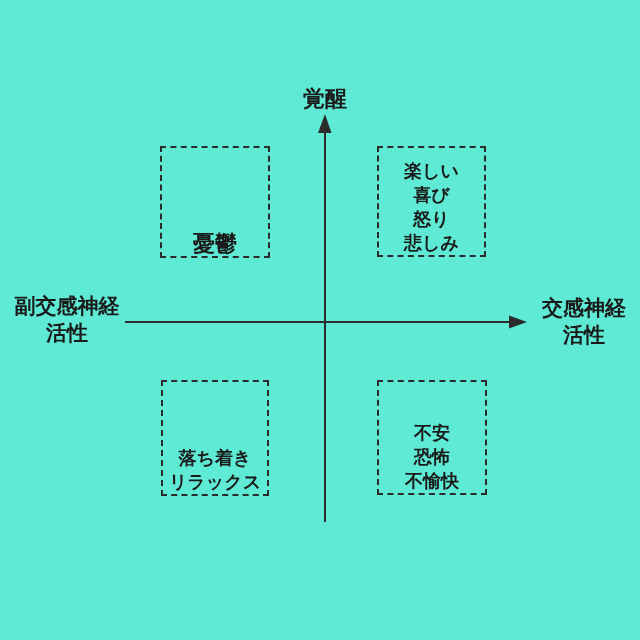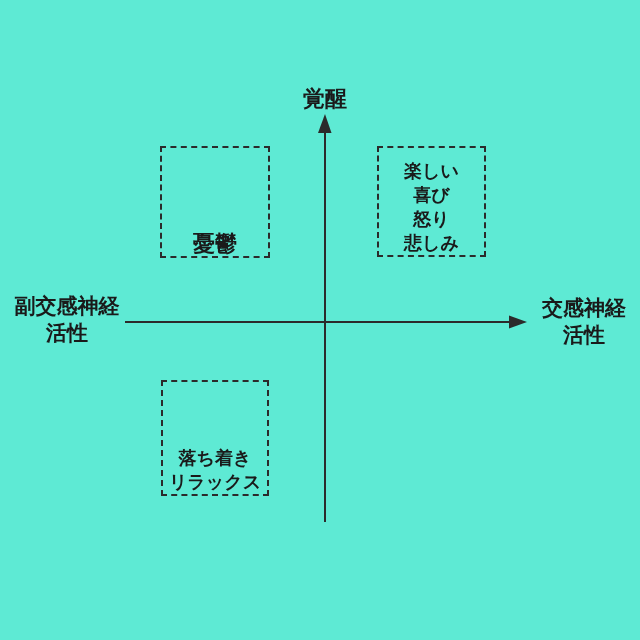--- a/index.html
+++ b/index.html
@@ -117,14 +117,19 @@
     <div class="qline">喜び</div>
     <div class="qline">怒り</div>
     <div class="qline">悲しみ</div>
   </div>
 
   <div class="qbox bottom-left">
     <div class="qline">落ち着き</div>
     <div class="qline">リラックス</div>
   </div>
 
+  <div class="qbox bottom-right">
+    <div class="qline">不安</div>
+    <div class="qline">恐怖</div>
+    <div class="qline">不愉快</div>
+  </div>
 
 </div>
 
 </body></html>

